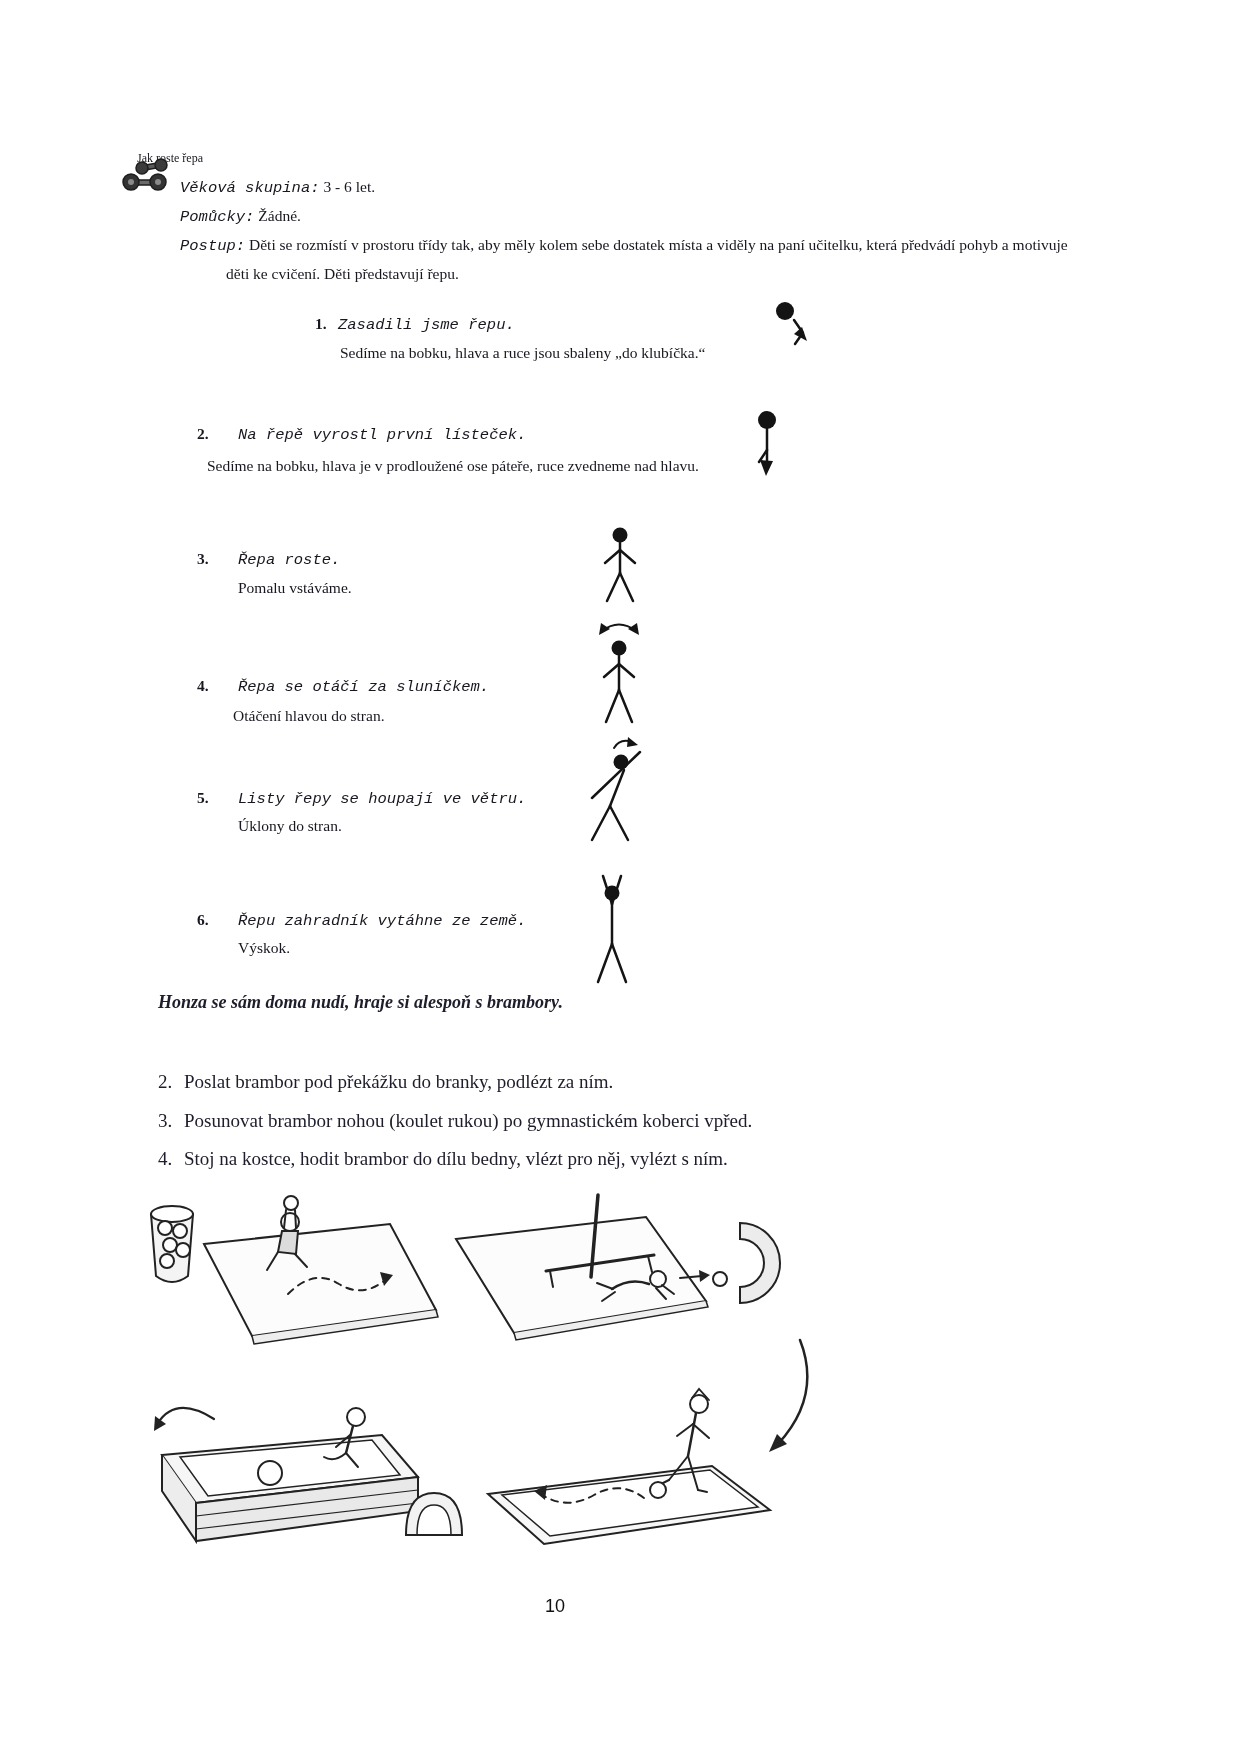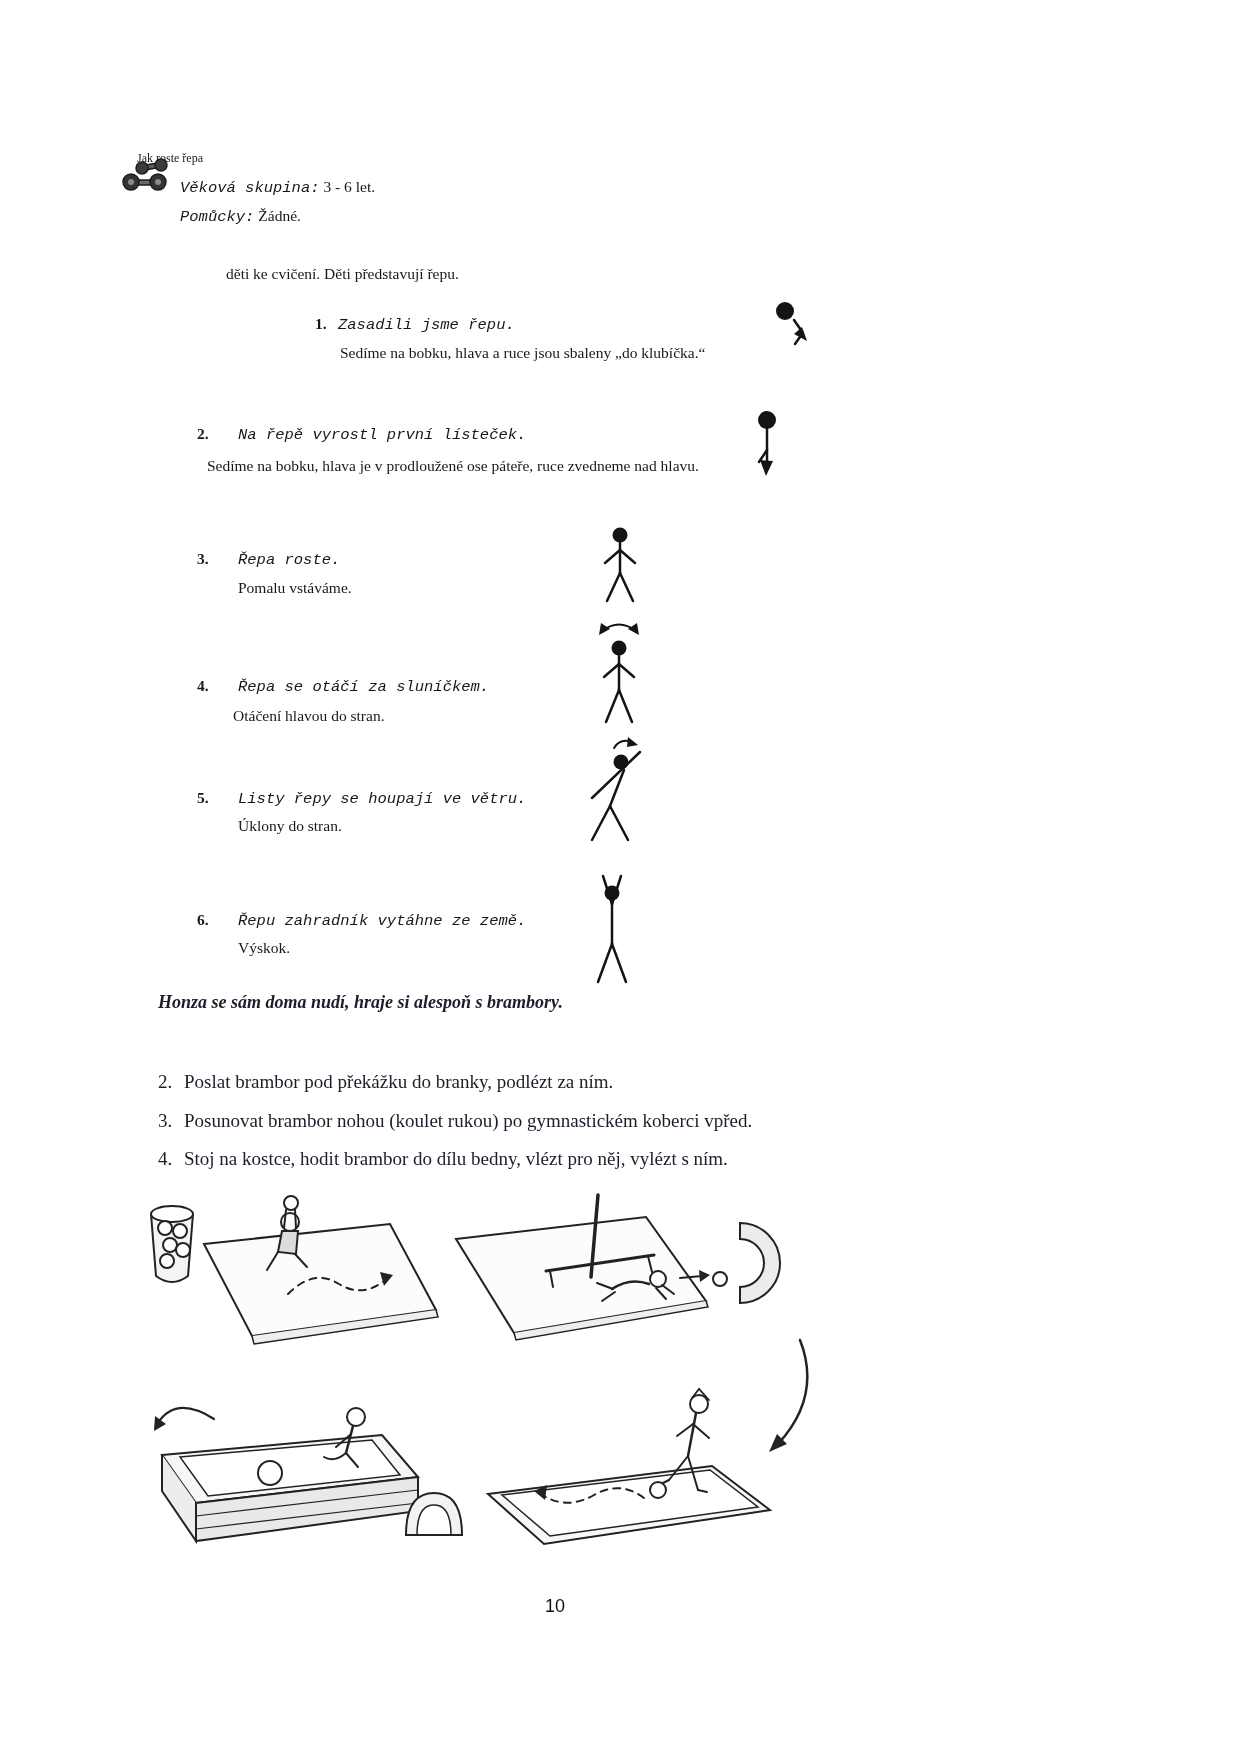--- a/index.html
+++ b/index.html
@@ -58,20 +58,24 @@
   </div>
 
   <div class="abs serif" id="l-age">
     <span class="i">Věková skupina:</span>
     <span>3 - 6 let.</span>
   </div>
   <div class="abs serif" id="l-aids">
     <span class="i">Pomůcky:</span>
     <span>Žádné.</span>
   </div>
+  <div class="abs serif" id="l-proc1">
+    <span class="i">Postup:</span>
+    <span>Děti se rozmístí v prostoru třídy tak, aby měly kolem sebe dostatek místa a viděly na paní učitelku, která předvádí pohyb a motivuje</span>
+  </div>
   <div class="abs serif" id="l-proc2">děti ke cvičení. Děti představují řepu.</div>
 
   <div class="abs serif" id="s1"><span class="stepnum n1">1.</span><span class="i">Zasadili jsme řepu.</span></div>
   <div class="abs serif" id="s1d">Sedíme na bobku, hlava a ruce jsou sbaleny „do klubíčka.“</div>
 
   <div class="abs serif" id="s2"><span class="stepnum">2.</span><span class="i">Na řepě vyrostl první lísteček.</span></div>
   <div class="abs serif" id="s2d">Sedíme na bobku, hlava je v prodloužené ose páteře, ruce zvedneme nad hlavu.</div>
 
   <div class="abs serif" id="s3"><span class="stepnum">3.</span><span class="i">Řepa roste.</span></div>
   <div class="abs serif" id="s3d">Pomalu vstáváme.</div>

